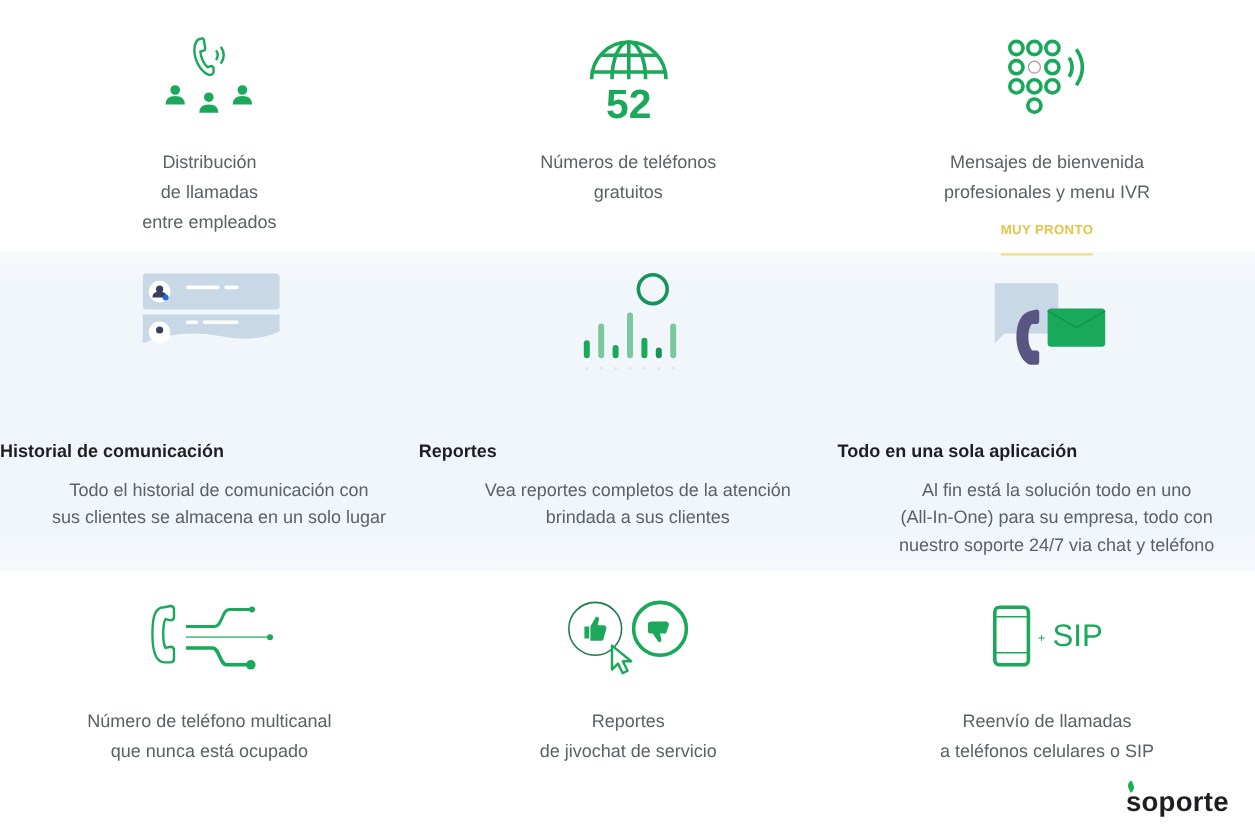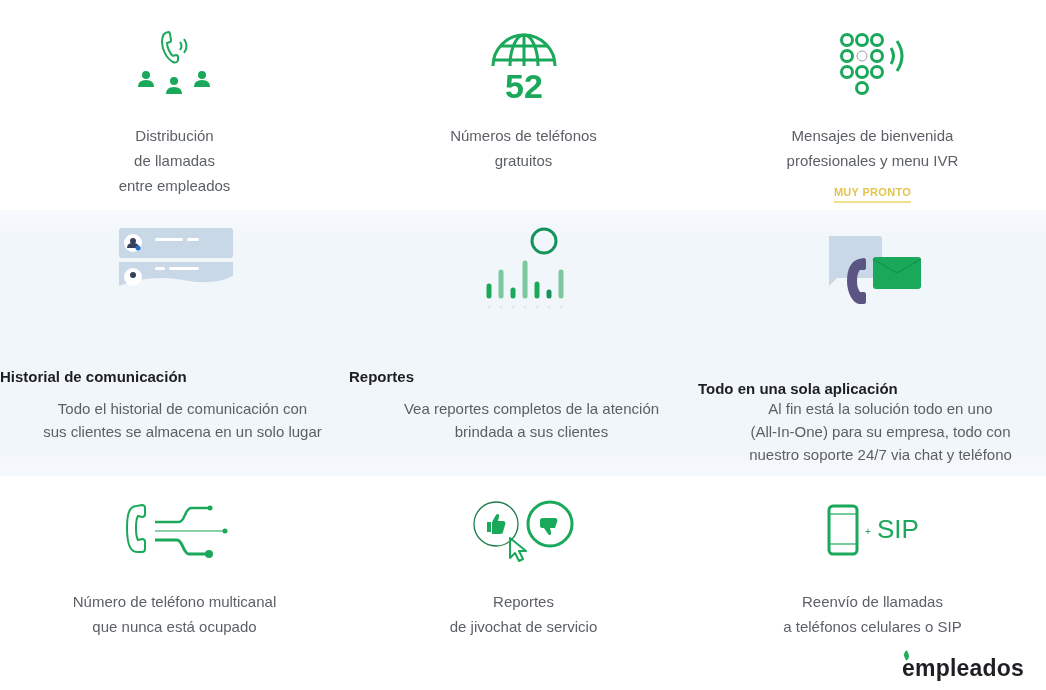--- a/index.html
+++ b/index.html
@@ -17,21 +17,21 @@
   .icon { position: absolute; left: 0; width: 349px; display: flex; justify-content: center; }
   .icon svg { display: block; }
 
   .text { position: absolute; left: 0; width: 349px; text-align: center; font-size: 15px; line-height: 25px; color: #5b5f66; }
   .text .line { display: block; }
   .title { position: absolute; left: 0; width: 349px; text-align: left; font-size: 15px; font-weight: bold; color: #1e1f22; }
   .desc { position: absolute; left: 0; width: 349px; text-align: center; font-size: 15px; line-height: 23px; color: #5b5f66; }
   .desc .line { display: block; margin-left: 16px; }
 
   .badge { position: absolute; left: 0; width: 349px; text-align: center; top: 182px; }
-  .badge span { font-size: 11px; font-weight: bold; letter-spacing: 0.3px; color: #e3c44c; border-bottom: 2px solid #f3e08a; padding-bottom: 3px; }
+  .badge span { font-size: 11px; font-weight: bold; letter-spacing: 0.3px; color: #e3c44c; border-bottom: 2px solid #f3e08a; padding-bottom: 13px; }
 
   .logo { position: absolute; right: 22px; bottom: 8px; font-size: 23px; font-weight: bold; color: #1e1f22; letter-spacing: 0.2px; }
   .logo .leaf { position: absolute; left: 2px; top: -4px; width: 5px; height: 9px; background: #1fae57; border-radius: 5px 0 5px 0; transform: rotate(-25deg); }
 </style>
 </head>
 <body>
 
 <div class="band band-top"></div>
 <div class="band band-mid"></div>
 <div class="band band-bot"></div>
@@ -164,21 +164,21 @@
 
 <div class="cell col2" style="top:210px;height:266px;">
   <div class="icon" style="top:24px;">
     <svg width="100" height="72" viewBox="0 0 100 72">
       <path d="M6 2 h50 a3 3 0 0 1 3 3 v36 a3 3 0 0 1 -3 3 h-42 l-8 8 v-8 a3 3 0 0 1 0 0 v-39 a3 3 0 0 1 0 0z" fill="#c9d8e6"></path>
       <rect x="50" y="23" width="48" height="32" rx="3" fill="#1aa85a"></rect>
       <path d="M50 25 l24 14 l24-14" fill="none" stroke="#12944c" stroke-width="1.2"></path>
       <path d="M36 25 c-8 2-12 10-12 22 c0 12 6 22 12 23 l5 0 c1 0 2-1 2-2 l0-8 c0-1-1-2-2-2 l-4 0 c-2-3-3-6-3-11 c0-5 1-9 3-11 l4 0 c1 0 2-1 2-2 l0-8 c0-1-1-2-2-2z" fill="#5b5583"></path>
     </svg>
   </div>
-  <div class="title" style="top:158px;margin-top:12px;">Todo en una sola aplicación</div>
+  <div class="title" style="top:158px;">Todo en una sola aplicación</div>
   <div class="desc" style="top:187px;">
     <span class="line">Al fin está la solución todo en uno</span>
     <span class="line">(All-In-One) para su empresa, todo con</span>
     <span class="line">nuestro soporte 24/7 via chat y teléfono</span>
   </div>
 </div>
 
 <div class="cell col0" style="top:476px;height:214px;">
   <div class="icon" style="top:24px;">
     <svg width="112" height="62" viewBox="0 0 112 62">
@@ -224,14 +224,14 @@
     </svg>
   </div>
   <div class="text" style="top:113px;">
     <span class="line">Reenvío de llamadas</span>
     <span class="line">a teléfonos celulares o SIP</span>
   </div>
 </div>
 
 <div class="logo">
   <span class="leaf"></span>
-  <span>empleados</span>
+  <span>soporte</span>
 </div>
 
 </body></html>

